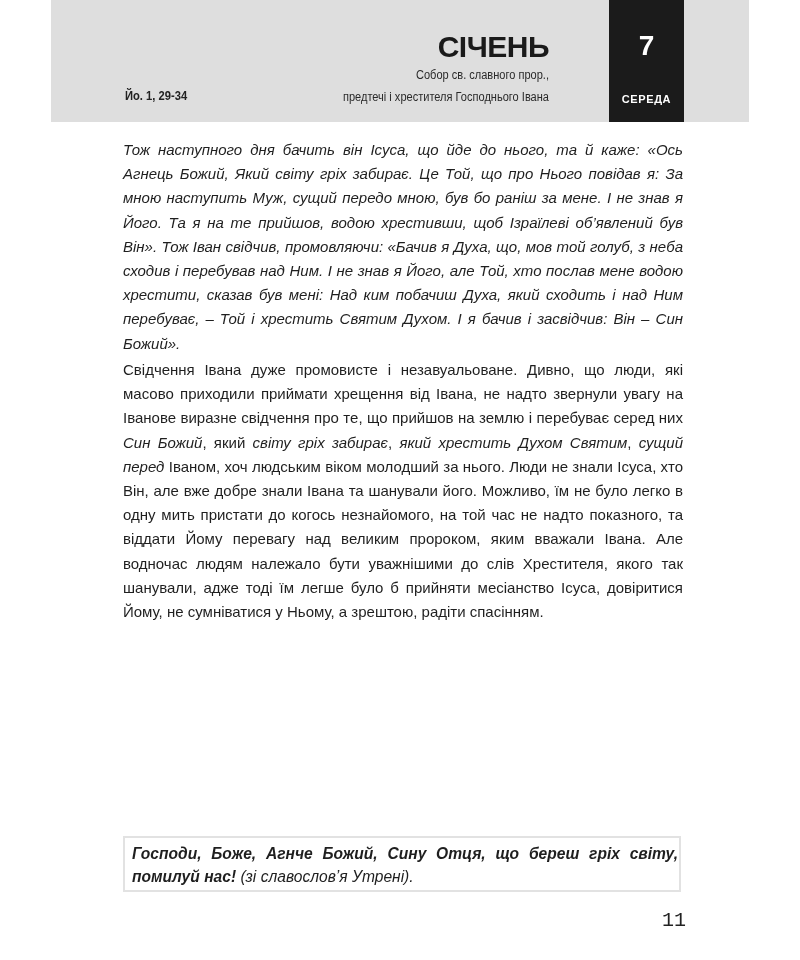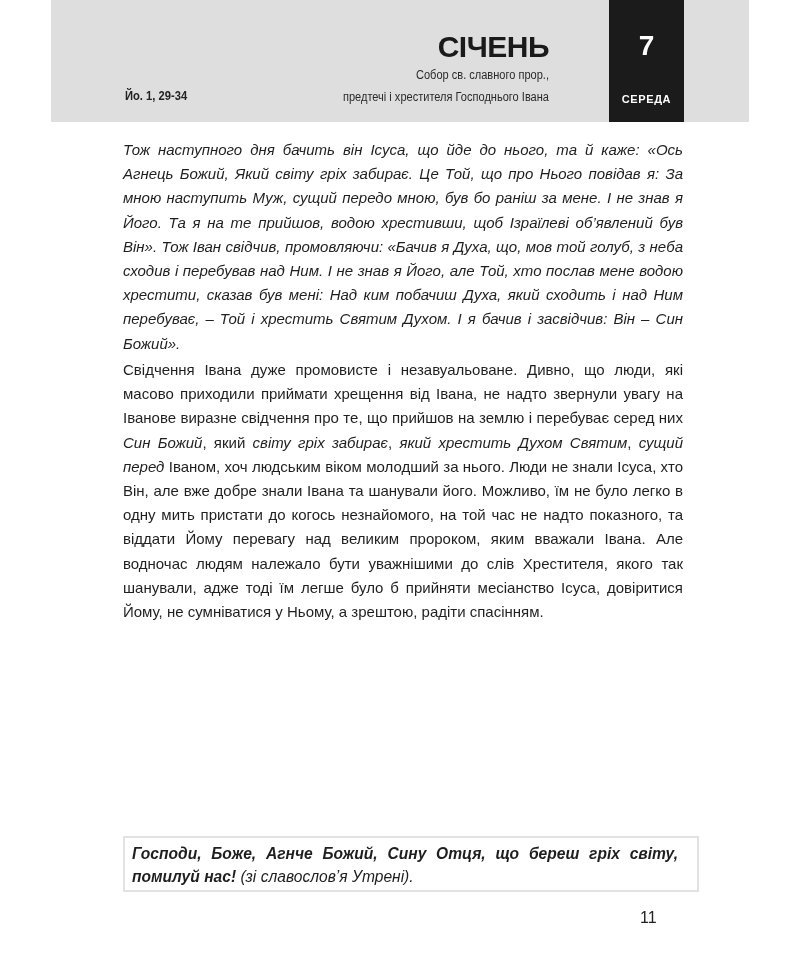--- a/index.html
+++ b/index.html
@@ -106,43 +106,43 @@
     .commentary {
       top: 358px;
     }
     .commentary em { font-style: italic; }
     .prayer-box {
       position: absolute;
       left: 123px;
       top: 836px;
       width: 546px;
       height: 45px;
-      padding: 4px 19px 3px 7px;
+      padding: 4px 1px 3px 7px;
       border: 2px solid #e2e2e2;
       background: #ffffff;
       font-family: "Liberation Sans", sans-serif;
       font-size: 15.6px;
       line-height: 23px;
       color: #1f1f1f;
       text-align: justify;
     }
     .prayer-text {
       font-weight: bold;
       font-style: italic;
     }
     .prayer-source {
       font-style: italic;
       font-weight: normal;
     }
     .page-number {
       position: absolute;
-      left: 640px;
+      left: 662px;
       top: 909px;
-      font-family: Liberation Sans, sans-serif;
-      font-size: 16px;
+      font-family: Liberation Mono, monospace;
+      font-size: 20px;
       color: #222;
     }
   </style>
 </head>
 <body>
 
 <div class="header-bar">
   <div class="scripture-ref">Йо. 1, 29-34</div>
   <div class="month-title">СІЧЕНЬ</div>
   <div class="feast-title">

